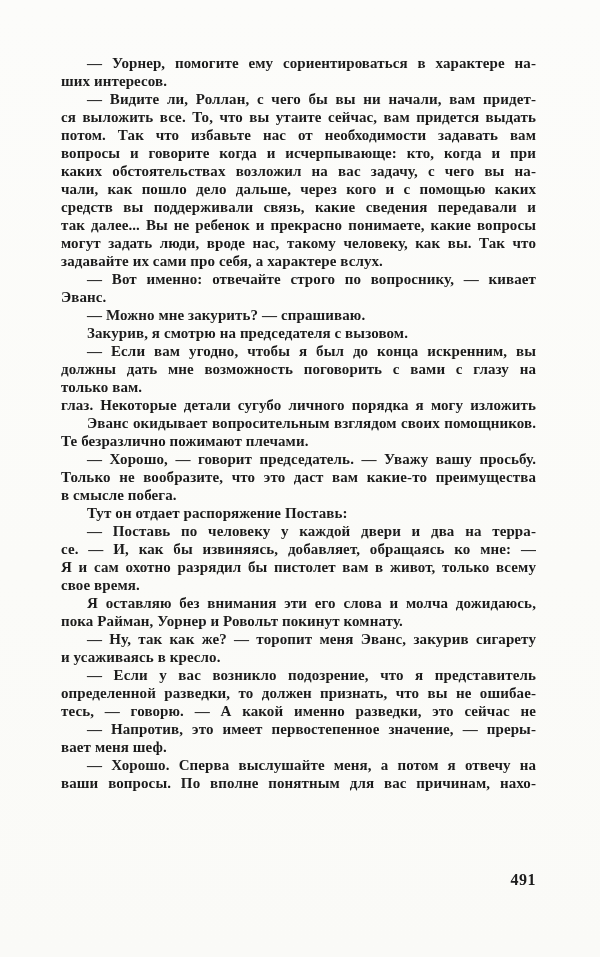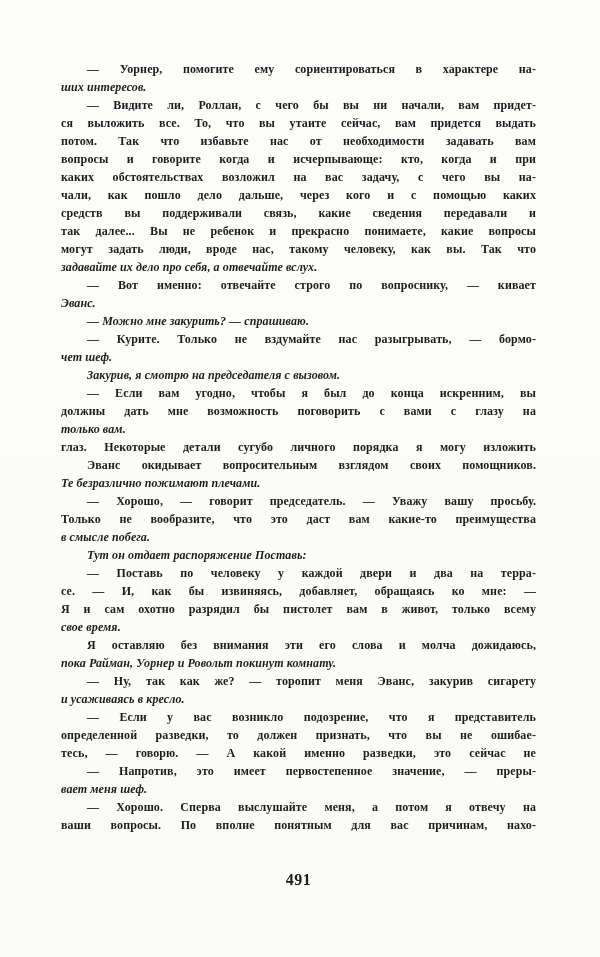--- a/index.html
+++ b/index.html
@@ -17,50 +17,49 @@
     width: 600px;
     height: 957px;
     background: linear-gradient(180deg, #fcfcfa 0%, #fbfbf8 60%, #fafaf7 100%);
     font-family: "Liberation Serif", "DejaVu Serif", serif;
     font-weight: 700;
     color: #1c1c1c;
   }
   .text-block {
     position: absolute;
     left: 61px;
-    top: 60px;
+    top: 54px;
     width: 475px;
-    font-size: 12px;
+    font-size: 15px;
     line-height: 18px;
     letter-spacing: 0.1px;
   }
   .para {
     margin: 0;
     padding: 0;
   }
   .line {
     text-align: justify;
     text-align-last: justify;
     height: 18px;
     overflow: hidden;
     white-space: normal;
   }
   .line.first {
     text-indent: 26px;
   }
   .line.plast {
     text-align-last: left;
-    font-style: italic;
   }
   .page-number {
     position: absolute;
     top: 871px;
     left: 61px;
     width: 475px;
-    text-align: center;
+    text-align: right;
     font-size: 16px;
     line-height: 18px;
     letter-spacing: 0.5px;
   }
 </style>
 </head>
 <body>
 
 <div class="page">
   <div class="text-block">
@@ -71,32 +70,28 @@
       <div class="para">
         <div class="line first">— Видите ли, Роллан, с чего бы вы ни начали, вам придет-</div>
         <div class="line">ся выложить все. То, что вы утаите сейчас, вам придется выдать</div>
         <div class="line">потом. Так что избавьте нас от необходимости задавать вам</div>
         <div class="line">вопросы и говорите когда и исчерпывающе: кто, когда и при</div>
         <div class="line">каких обстоятельствах возложил на вас задачу, с чего вы на-</div>
         <div class="line">чали, как пошло дело дальше, через кого и с помощью каких</div>
         <div class="line">средств вы поддерживали связь, какие сведения передавали и</div>
         <div class="line">так далее... Вы не ребенок и прекрасно понимаете, какие вопросы</div>
         <div class="line">могут задать люди, вроде нас, такому человеку, как вы. Так что</div>
-        <div class="line plast">задавайте их дело про себя, а отвечайте вслух.</div>
+        <div class="line plast">задавайте их сами про себя, а характере вслух.</div>
       </div>
       <div class="para">
         <div class="line first">— Вот именно: отвечайте строго по вопроснику, — кивает</div>
         <div class="line plast">Эванс.</div>
       </div>
       <div class="para">
         <div class="line first plast">— Можно мне закурить? — спрашиваю.</div>
-      </div>
-      <div class="para">
-        <div class="line first">— Курите. Только не вздумайте нас разыгрывать, — бормо-</div>
-        <div class="line plast">чет шеф.</div>
       </div>
       <div class="para">
         <div class="line first plast">Закурив, я смотрю на председателя с вызовом.</div>
       </div>
       <div class="para">
         <div class="line first">— Если вам угодно, чтобы я был до конца искренним, вы</div>
         <div class="line">должны дать мне возможность поговорить с вами с глазу на</div>
         <div class="line plast">только вам.</div>
         <div class="line">глаз. Некоторые детали сугубо личного порядка я могу изложить</div>
       </div>

